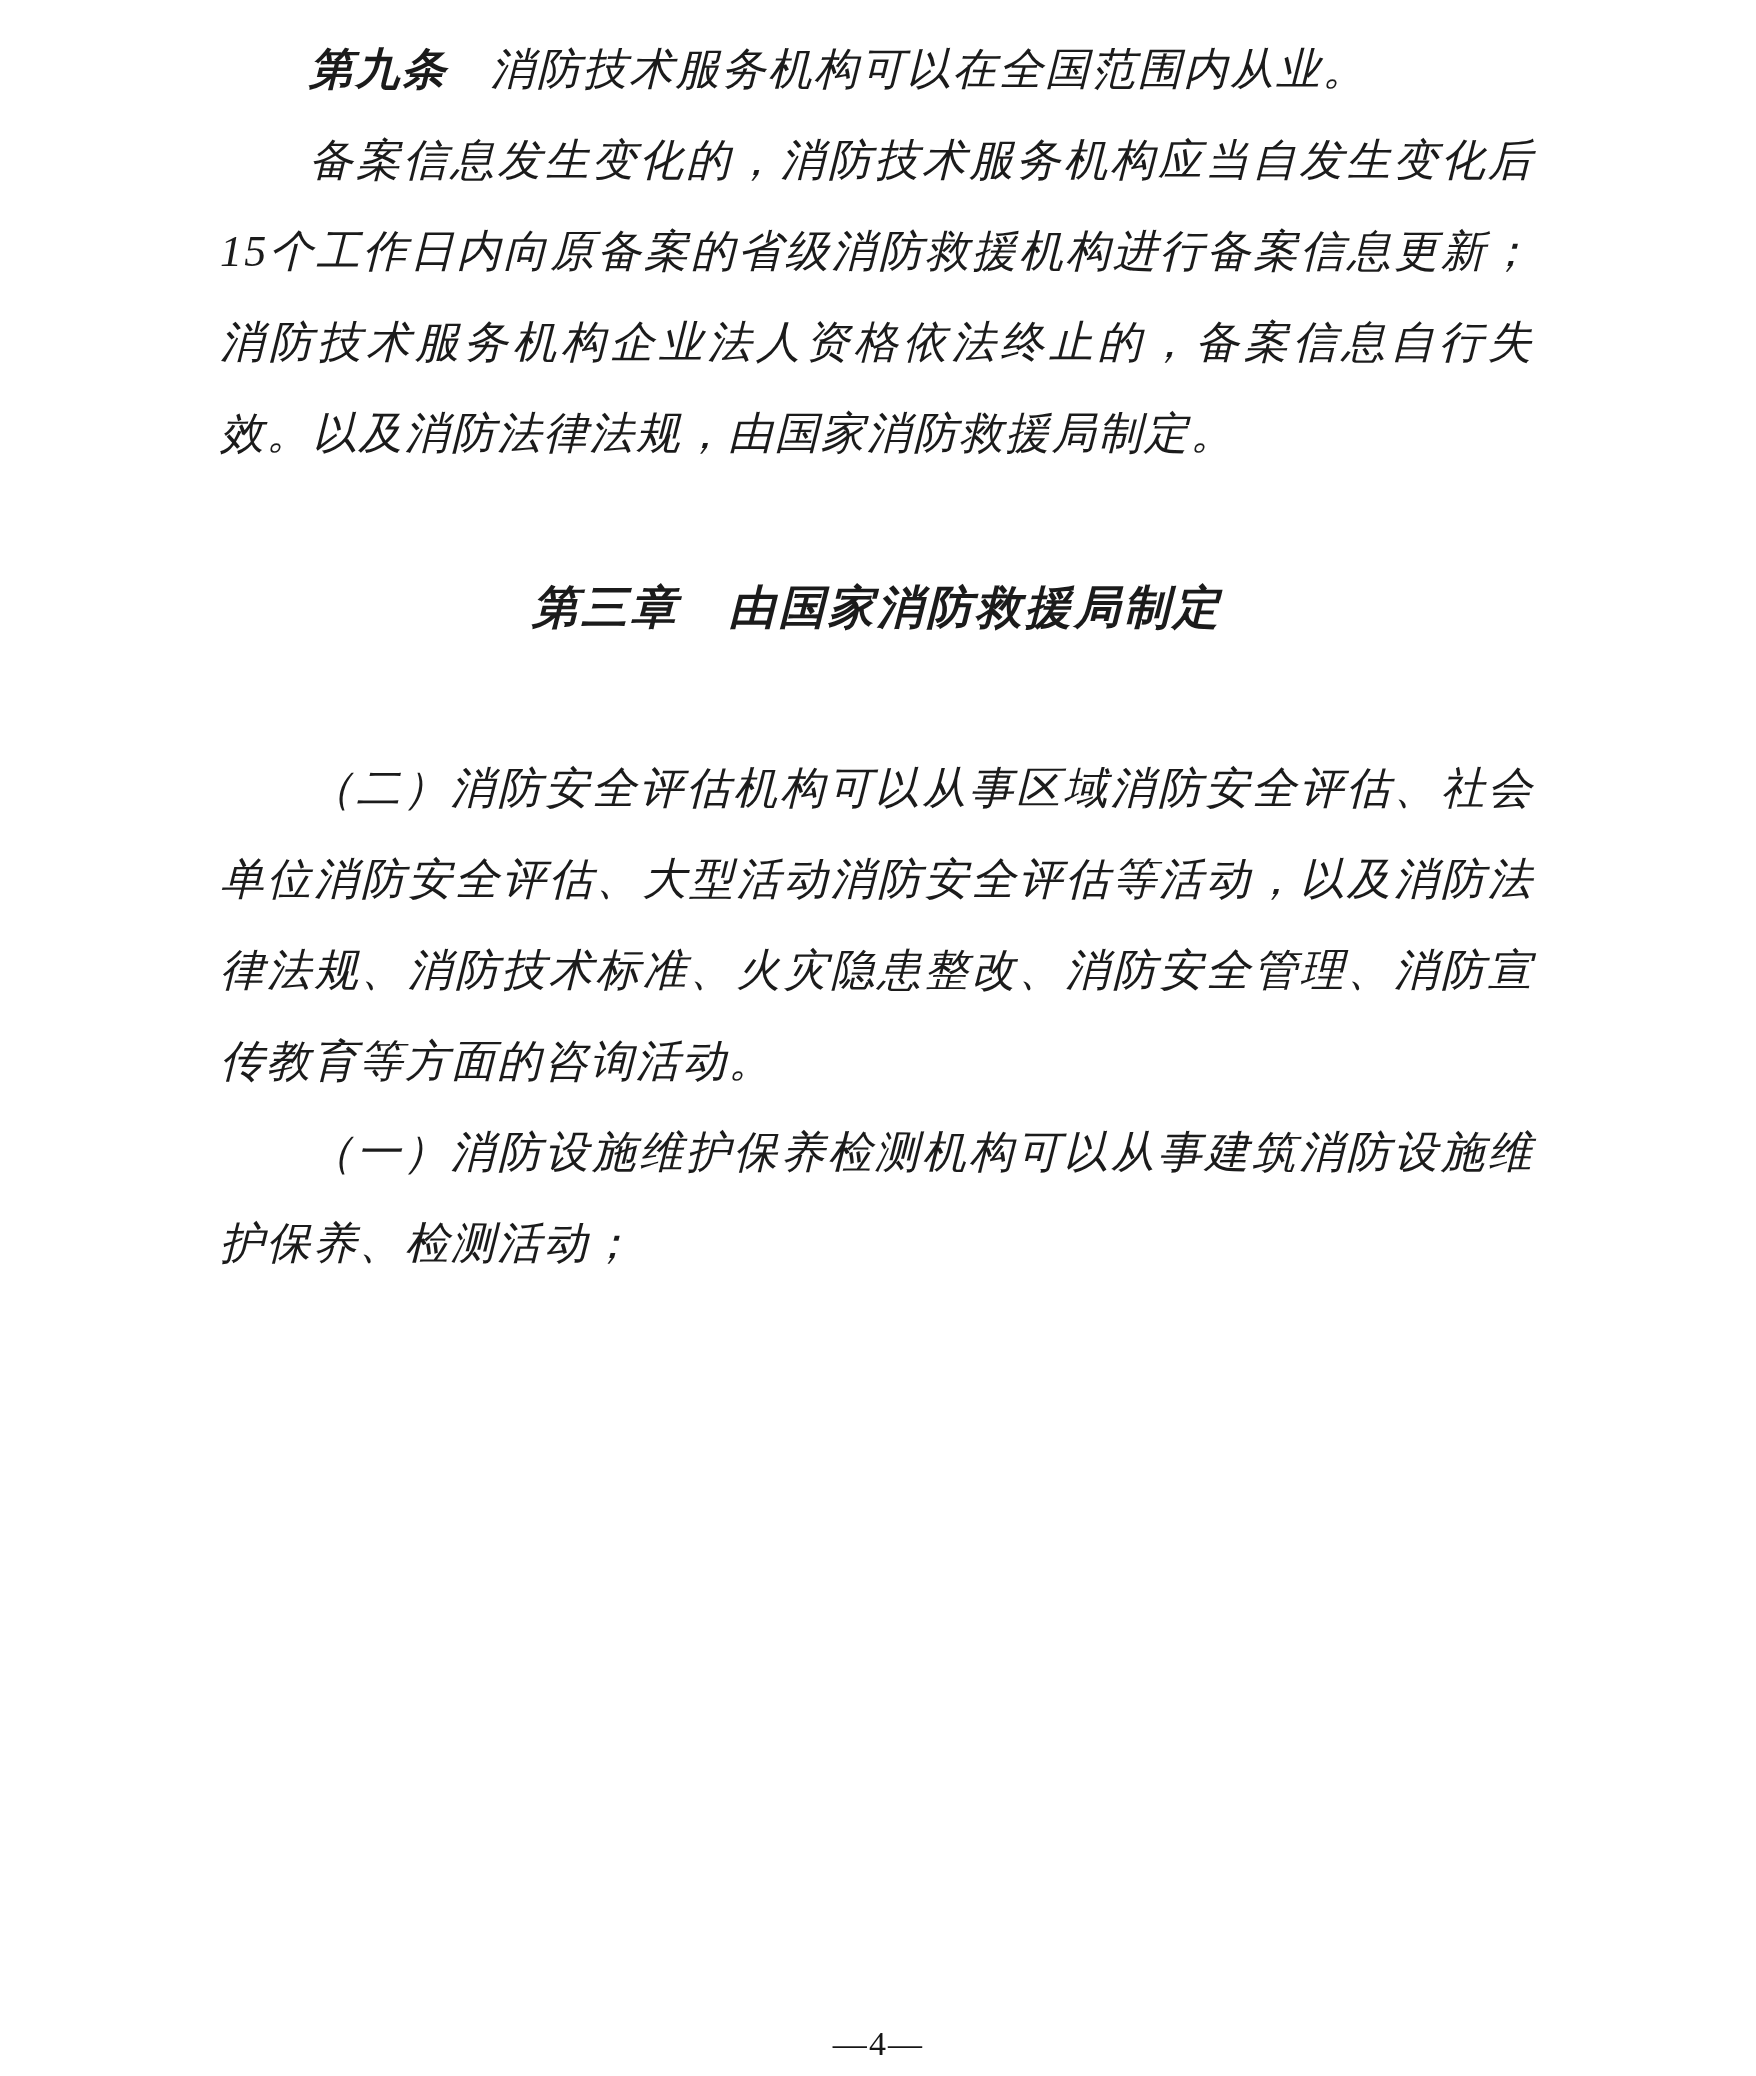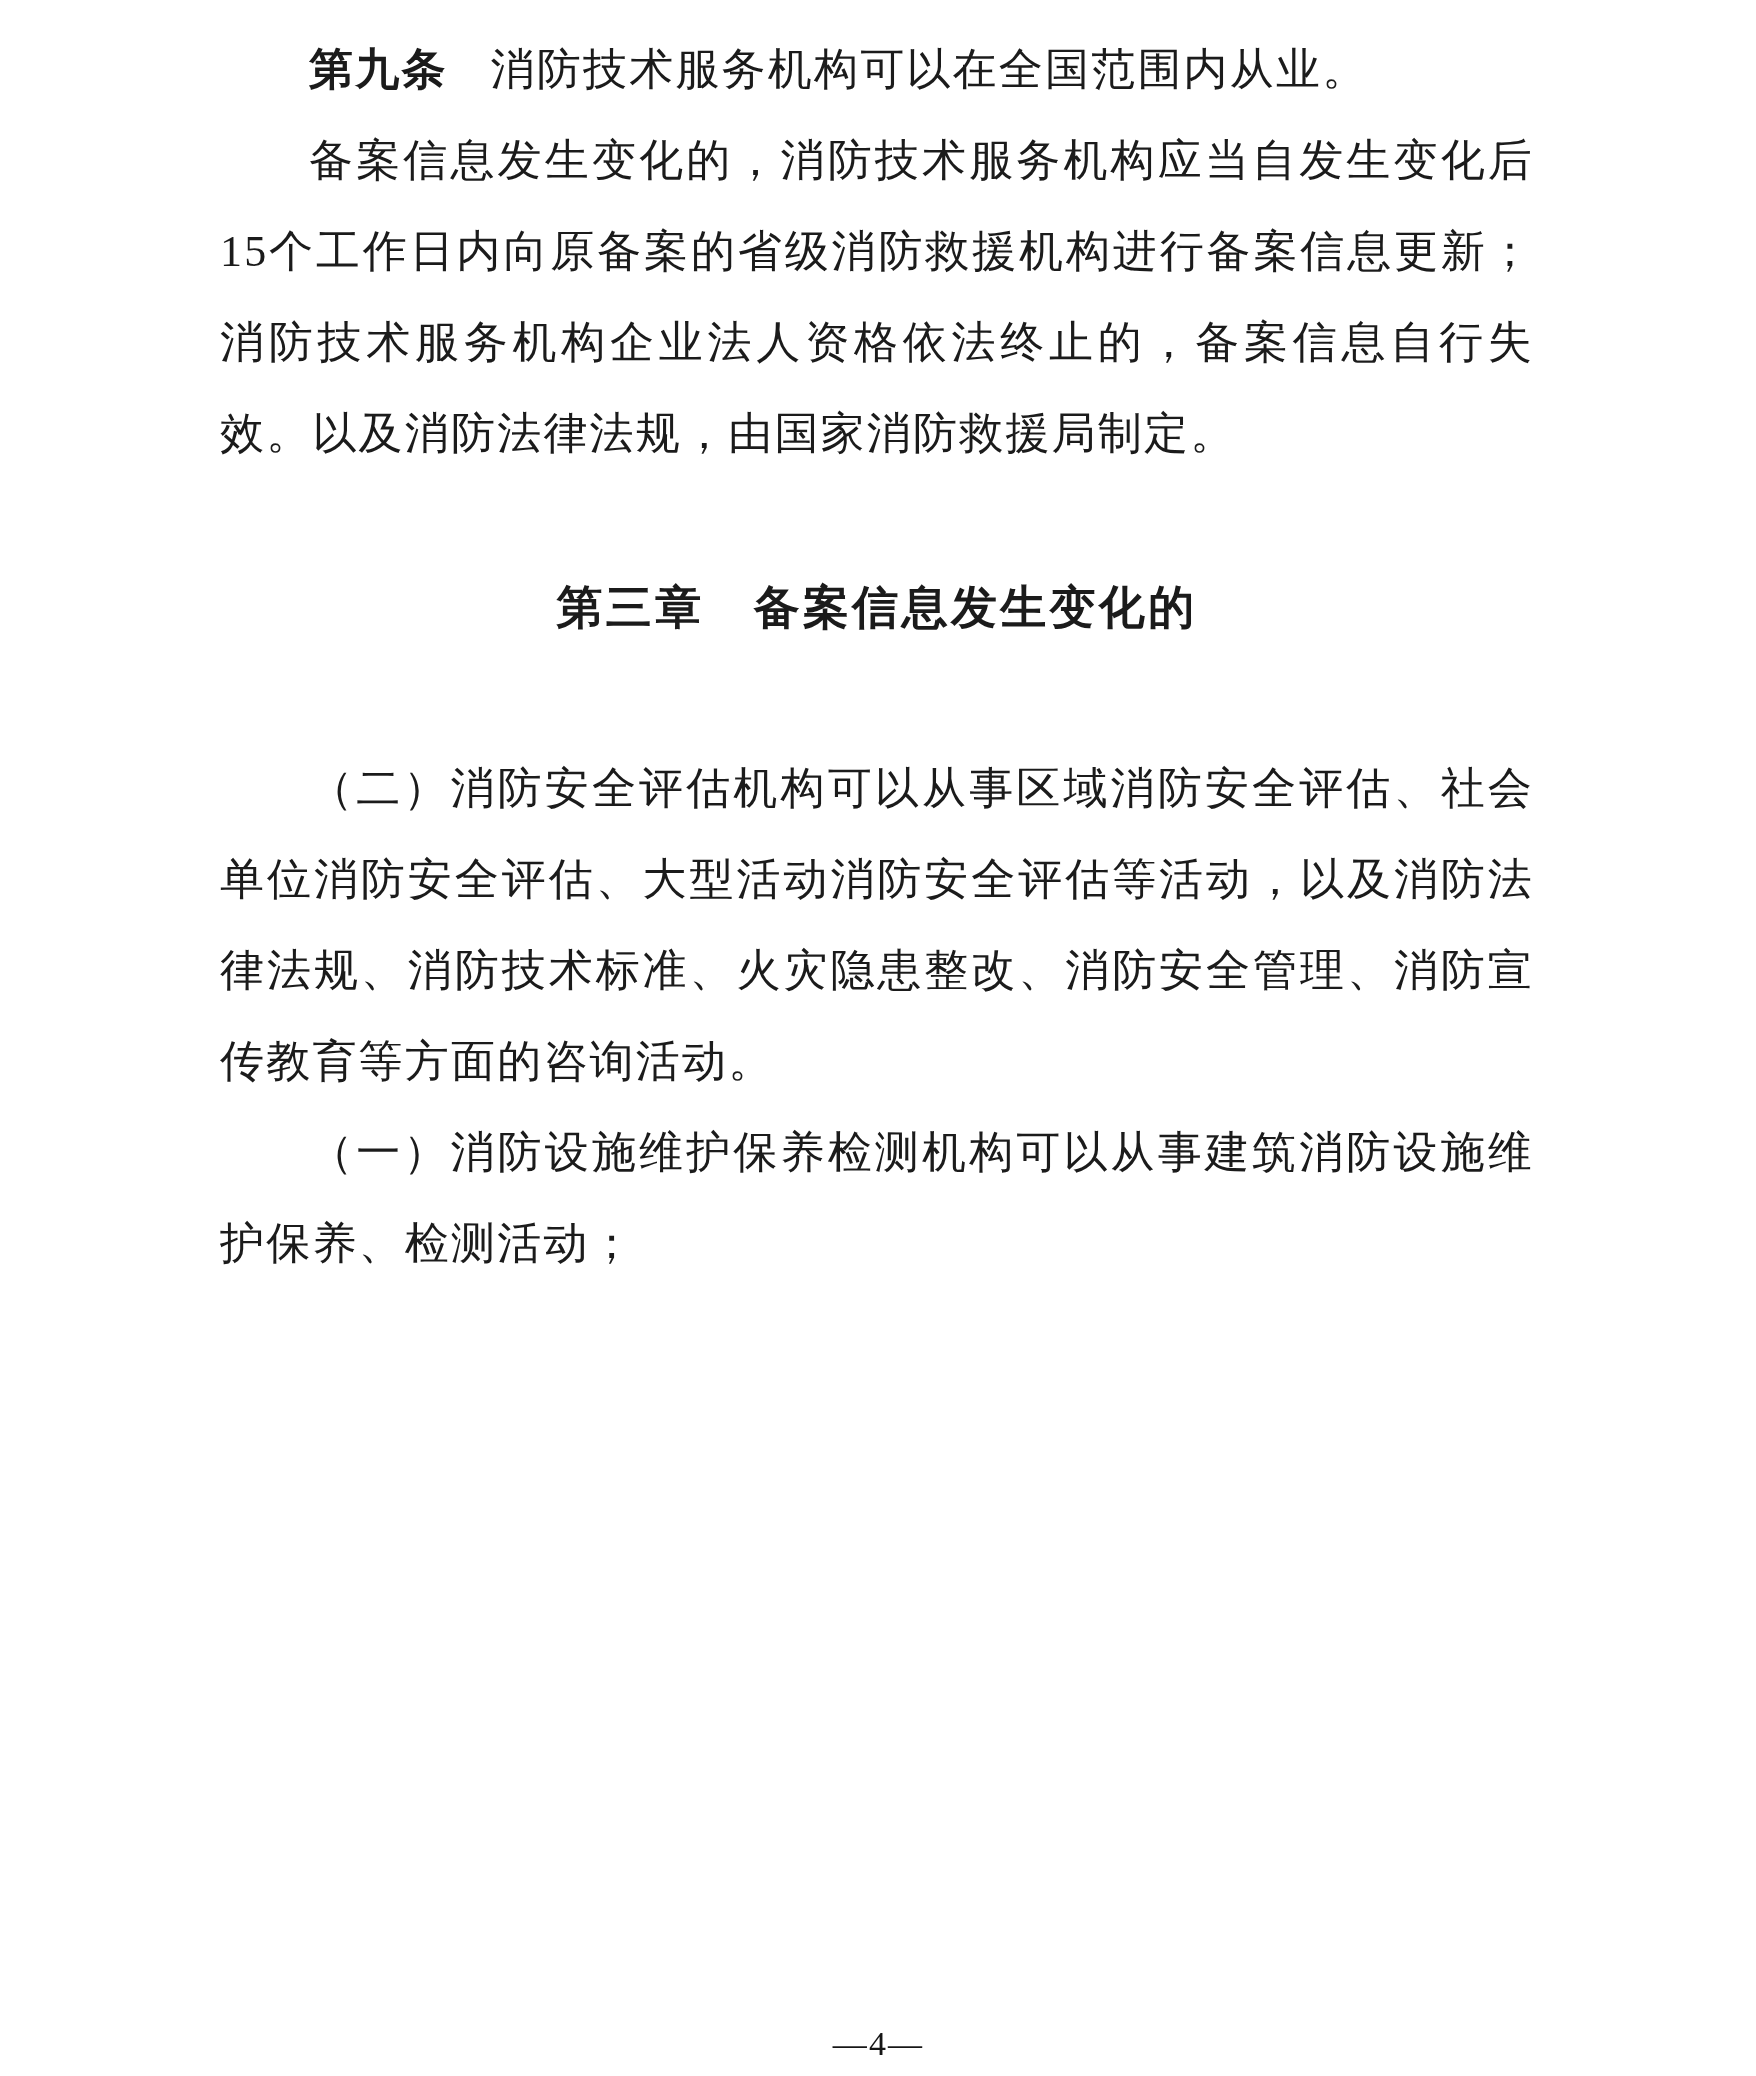--- a/index.html
+++ b/index.html
@@ -14,20 +14,21 @@
     color: #1b1b1b;
     font-family: "Liberation Serif", "DejaVu Serif", serif;
     overflow: hidden;
   }
   .content {
     position: absolute;
     left: 220px;
     top: 23px;
     width: 1314px;
     line-break: strict;
+    font-style: italic;
   }
   .para {
     margin: 0;
     font-size: 44px;
     line-height: 91px;
     letter-spacing: 2.2px;
     text-align: justify;
     text-justify: inter-ideograph;
     text-indent: 89px;
   }
@@ -63,21 +64,21 @@
 </head>
 <body>
 
 <div class="content">
 
   <p class="para"><span class="lead">第九条</span><span class="ptext">消防技术服务机构可以在全国范围内从业。</span></p>
 
 
   <p class="para"><span class="ptext">备案信息发生变化的，消防技术服务机构应当自发生变化后15个工作日内向原备案的省级消防救援机构进行备案信息更新；消防技术服务机构企业法人资格依法终止的，备案信息自行失效。以及消防法律法规，由国家消防救援局制定。</span></p>
 
-  <h2 class="chapter">第三章　备案信息发生变化的</h2>
+  <h2 class="chapter">第三章　由国家消防救援局制定</h2>
 
 
   <p class="para"><span class="ptext">（二）消防安全评估机构可以从事区域消防安全评估、社会单位消防安全评估、大型活动消防安全评估等活动，以及消防法律法规、消防技术标准、火灾隐患整改、消防安全管理、消防宣传教育等方面的咨询活动。</span></p>
 
   <p class="para"><span class="ptext">（一）消防设施维护保养检测机构可以从事建筑消防设施维护保养、检测活动；</span></p>
 
 
 </div>
 
 <div class="page-number">—4—</div>

